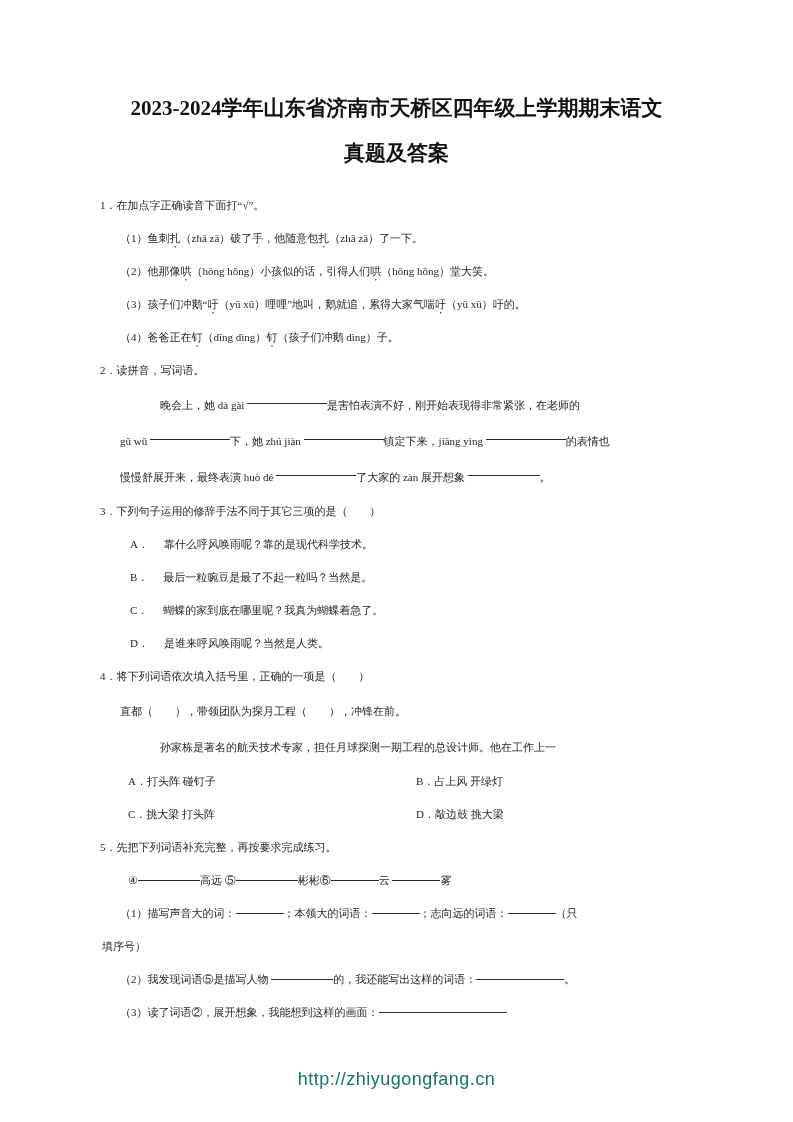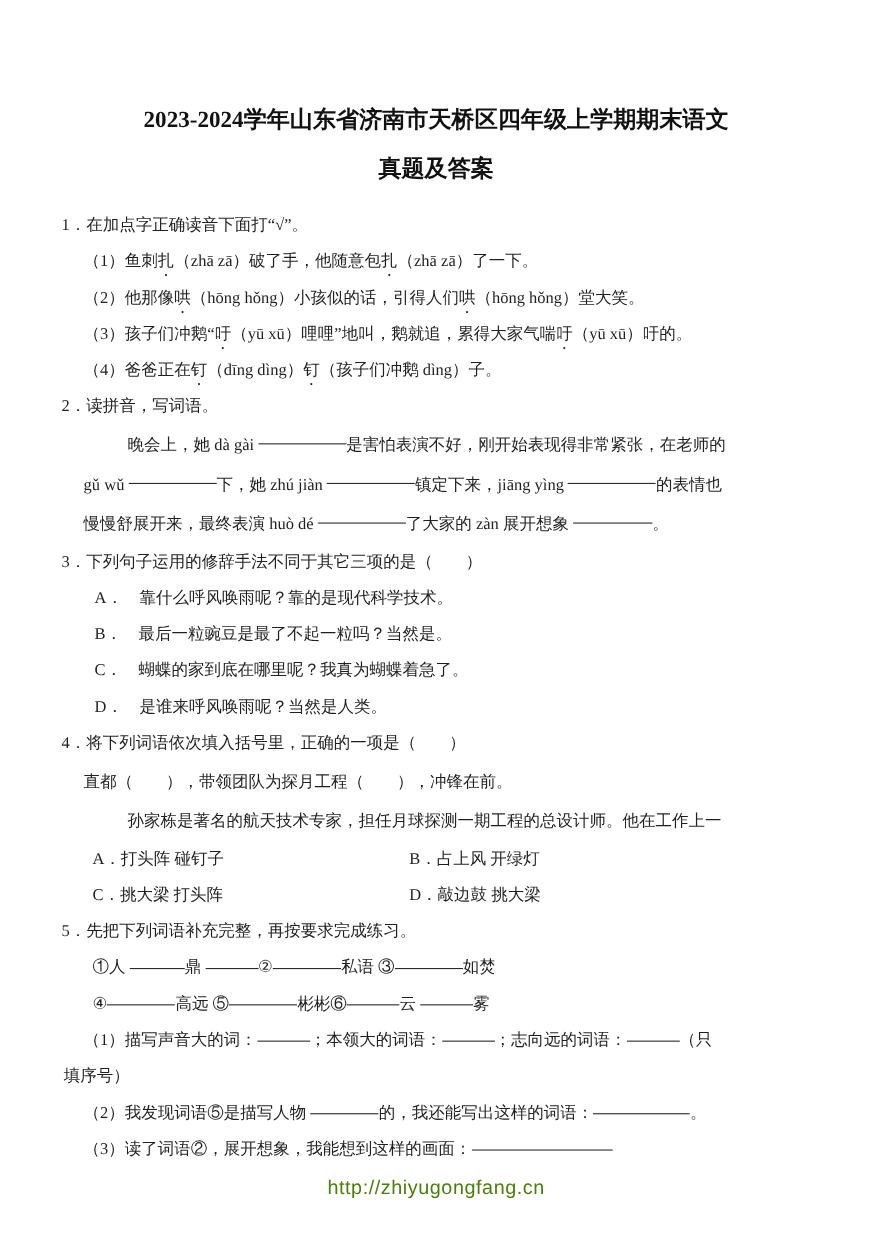--- a/index.html
+++ b/index.html
@@ -15,22 +15,22 @@
   }
   .titles{
     padding-top:86px;
     text-align:center;
     font-weight:bold;
     font-size:21px;
     color:#111111;
   }
   .title-line{line-height:45px;white-space:nowrap;}
   .content{
-    padding:13px 90px 0 56px;
-    font-size:15px;
+    padding:13px 90px 0 100px;
+    font-size:11px;
   }
   .line{line-height:33px;white-space:nowrap;}
   .qline{padding-left:0;}
   .subline{padding-left:20px;}
   .subline2{padding-left:28px;}
   .cont{padding-left:2px;}
   .parafirst{padding-left:60px;line-height:36px;}
   .para{padding-left:20px;line-height:36px;}
   .optline{padding-left:30px;}
   .optrow{padding-left:28px;}
@@ -48,21 +48,21 @@
     text-emphasis:filled dot #1f1f1f;
     text-emphasis-position:under left;
   }
   .footer{
     position:absolute;
     left:0;right:0;
     bottom:32px;
     text-align:center;
     font-family:"Liberation Sans","DejaVu Sans",sans-serif;
     font-size:18px;
-    color:#4d7c0f;
+    color:#0f766e;
     letter-spacing:0.5px;
   }
 </style>
 </head>
 <body>
 
 <div class="page">
   <div class="titles">
     <div class="title-line">2023-2024学年山东省济南市天桥区四年级上学期期末语文</div>
     <div class="title-line">真题及答案</div>
@@ -81,21 +81,20 @@
       <div class="line optline"><span class="lbl">A．</span><span class="txt">靠什么呼风唤雨呢？靠的是现代科学技术。</span></div>
       <div class="line optline"><span class="lbl">B．</span><span class="txt">最后一粒豌豆是最了不起一粒吗？当然是。</span></div>
       <div class="line optline"><span class="lbl">C．</span><span class="txt">蝴蝶的家到底在哪里呢？我真为蝴蝶着急了。</span></div>
       <div class="line optline"><span class="lbl">D．</span><span class="txt">是谁来呼风唤雨呢？当然是人类。</span></div>
       <div class="line qline"><span class="txt">4．将下列词语依次填入括号里，正确的一项是（　　）</span></div>
       <div class="line para"><span class="txt">直都（　　），带领团队为探月工程（　　），冲锋在前。</span></div>
       <div class="line parafirst"><span class="txt">孙家栋是著名的航天技术专家，担任月球探测一期工程的总设计师。他在工作上一</span></div>
       <div class="line optrow"><span class="col">A．打头阵 碰钉子</span><span class="col">B．占上风 开绿灯</span></div>
       <div class="line optrow"><span class="col">C．挑大梁 打头阵</span><span class="col">D．敲边鼓 挑大梁</span></div>
       <div class="line qline"><span class="txt">5．先把下列词语补充完整，再按要求完成练习。</span></div>
-      <div class="line subline2"><span class="txt">①人 </span><span class="blank" style="width: 50px;">&nbsp;</span><span class="txt">鼎 </span><span class="blank" style="width: 48px;">&nbsp;</span><span class="txt">②</span><span class="blank" style="width: 62px;">&nbsp;</span><span class="txt">私语 ③</span><span class="blank" style="width: 62px;">&nbsp;</span><span class="txt">如焚</span></div>
       <div class="line subline2"><span class="txt">④</span><span class="blank" style="width: 62px;">&nbsp;</span><span class="txt">高远 ⑤</span><span class="blank" style="width: 62px;">&nbsp;</span><span class="txt">彬彬⑥</span><span class="blank" style="width: 48px;">&nbsp;</span><span class="txt">云 </span><span class="blank" style="width: 48px;">&nbsp;</span><span class="txt">雾</span></div>
       <div class="line subline"><span class="txt">（1）描写声音大的词：</span><span class="blank" style="width: 48px;">&nbsp;</span><span class="txt">；本领大的词语：</span><span class="blank" style="width: 48px;">&nbsp;</span><span class="txt">；志向远的词语：</span><span class="blank" style="width: 48px;">&nbsp;</span><span class="txt">（只</span></div>
       <div class="line cont"><span class="txt">填序号）</span></div>
       <div class="line subline"><span class="txt">（2）我发现词语⑤是描写人物 </span><span class="blank" style="width: 62px;">&nbsp;</span><span class="txt">的，我还能写出这样的词语：</span><span class="blank" style="width: 88px;">&nbsp;</span><span class="txt">。</span></div>
       <div class="line subline"><span class="txt">（3）读了词语②，展开想象，我能想到这样的画面：</span><span class="blank" style="width: 128px;">&nbsp;</span></div>
     </div>
   <div class="footer">http://zhiyugongfang.cn</div>
 </div>
 
 </body></html>

